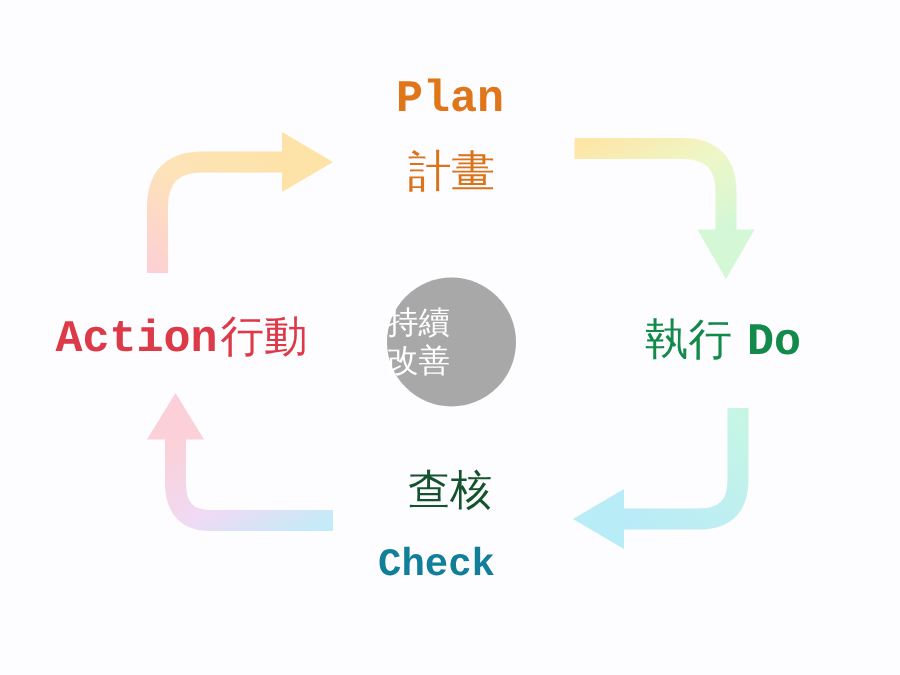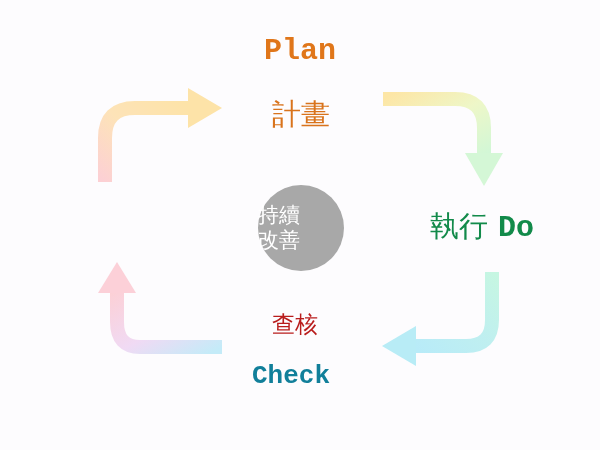--- a/index.html
+++ b/index.html
@@ -9,27 +9,27 @@
       position: relative;
       overflow: hidden;
       font-family: "DejaVu Sans", sans-serif;
     }
     .stage { position: absolute; left: 0; top: 0; width: 600px; height: 450px; }
     svg.arrows { position: absolute; left: 0; top: 0; width: 600px; height: 450px; }
     .label { position: absolute; white-space: nowrap; line-height: 1; }
     .mono { font-family: "Liberation Mono", "DejaVu Sans Mono", monospace; font-weight: bold; }
     .cjk { font-family: "DejaVu Sans", sans-serif; font-weight: normal; }
 
-    .plan-en { left: 264px; top: 36px; font-size: 30px; color: #e0761a; }
+    .plan-en { left: 264px; top: 52px; font-size: 30px; color: #e0761a; }
     .plan-zh { left: 272px; top: 100px; font-size: 29px; color: #d9731c; }
 
     .do-label { left: 430px; top: 212px; font-size: 29px; color: #128a4a; }
     .do-label .en { font-size: 30px; margin-left: 10px; }
 
-    .check-zh { left: 272px; top: 313px; font-size: 23px; color: #b91c1c; }
+    .check-zh { left: 272px; top: 313px; font-size: 28px; color: #14532d; }
     .check-en { left: 252px; top: 363px; font-size: 26px; color: #117f9a; }
 
     .action-label { left: 37px; top: 210px; font-size: 30px; color: #dc3a48; }
     .action-label .zh { font-size: 29px; margin-left: 2px; }
 
     .center-circle {
       position: absolute; left: 258px; top: 185px;
       width: 86px; height: 86px; border-radius: 50%;
       background: #a8a8a8;
       display: flex; flex-direction: column; justify-content: center;
@@ -90,19 +90,22 @@
   <div class="label mono plan-en">Plan</div>
   <div class="label do-label">
     <span class="cjk">執行</span><span class="mono en">Do</span>
   </div>
 
   <div class="label cjk plan-zh">計畫</div>
 
   <div class="label cjk check-zh">查核</div>
   <div class="label mono check-en">Check</div>
 
+  <div class="label action-label">
+    <span class="mono">Action</span><span class="cjk zh">行動</span>
+  </div>
 
   <div class="center-circle">
     <span>持續</span>
     <span>改善</span>
   </div>
 
 </div>
 
 </body></html>

